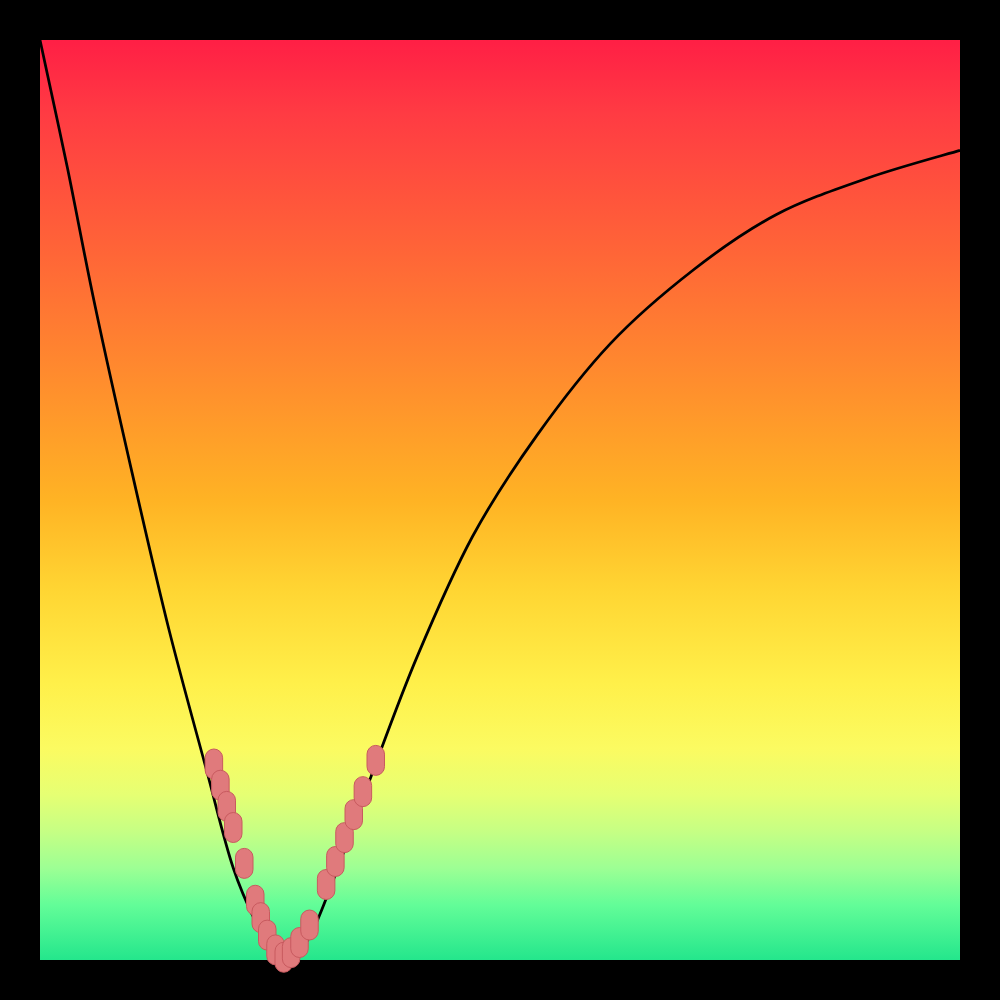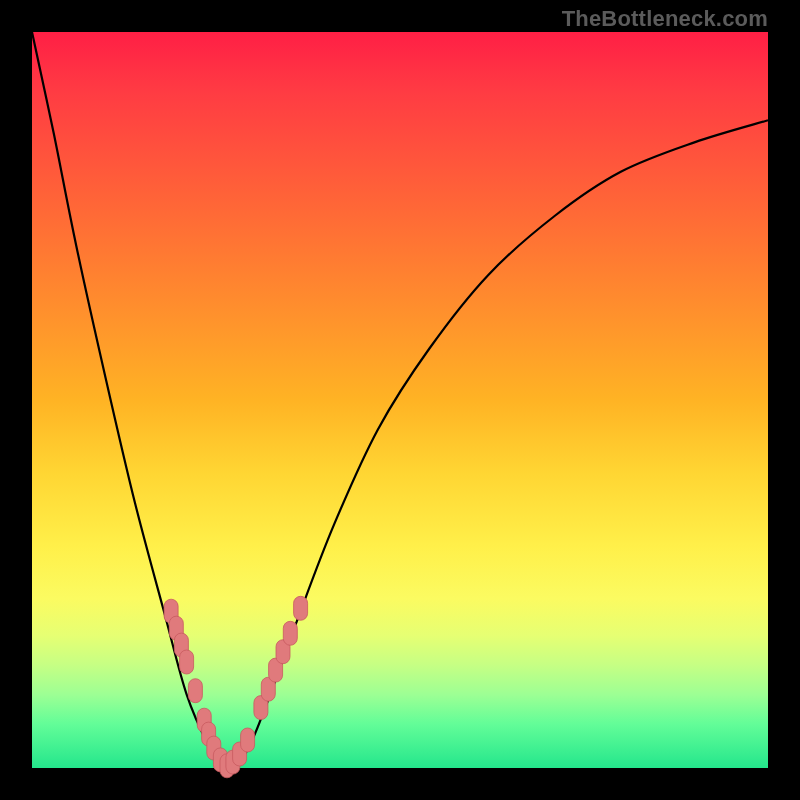--- a/index.html
+++ b/index.html
@@ -83,14 +83,13 @@
           <rect x="208.6" y="696.0" width="14" height="24" rx="7" ry="7" fill="#e07a7c" stroke="#c85a5f" stroke-width="0.8"></rect>
           <rect x="221.9" y="663.6" width="14" height="24" rx="7" ry="7" fill="#e07a7c" stroke="#c85a5f" stroke-width="0.8"></rect>
           <rect x="229.3" y="645.2" width="14" height="24" rx="7" ry="7" fill="#e07a7c" stroke="#c85a5f" stroke-width="0.8"></rect>
           <rect x="236.6" y="626.1" width="14" height="24" rx="7" ry="7" fill="#e07a7c" stroke="#c85a5f" stroke-width="0.8"></rect>
           <rect x="244.0" y="607.7" width="14" height="24" rx="7" ry="7" fill="#e07a7c" stroke="#c85a5f" stroke-width="0.8"></rect>
           <rect x="251.3" y="589.3" width="14" height="24" rx="7" ry="7" fill="#e07a7c" stroke="#c85a5f" stroke-width="0.8"></rect>
           <rect x="261.6" y="564.3" width="14" height="24" rx="7" ry="7" fill="#e07a7c" stroke="#c85a5f" stroke-width="0.8"></rect>
         </g>
     </svg>
   </div>
-  <div class="label">TheBottleneck.com</div>
 </div>
 
 </body></html>

